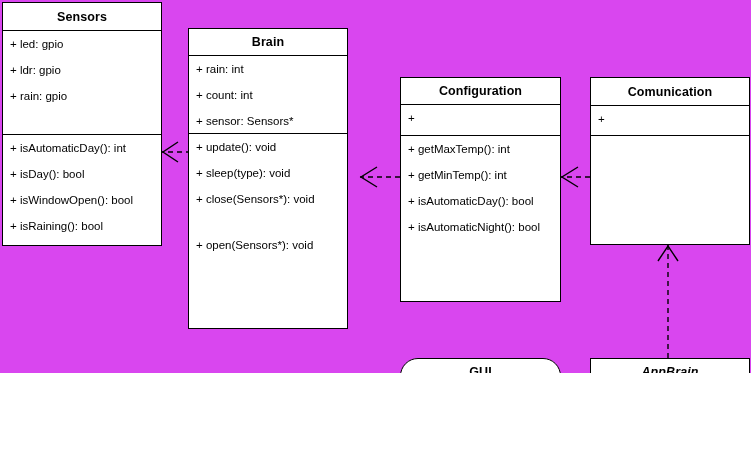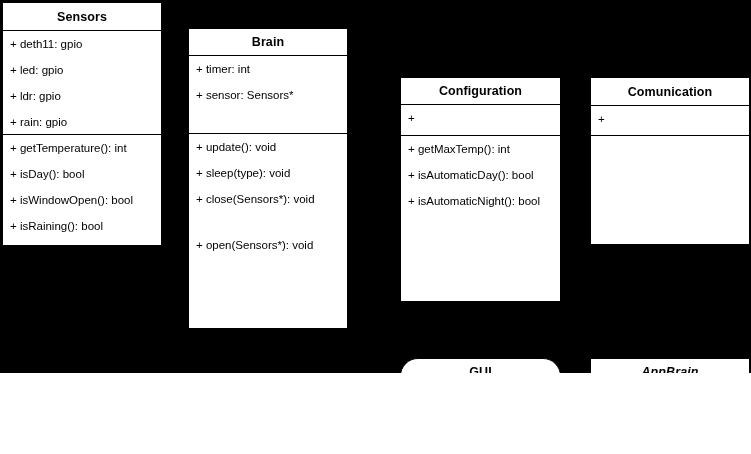--- a/index.html
+++ b/index.html
@@ -9,21 +9,21 @@
     background: #ffffff;
   }
   body {
     font-family: "Liberation Sans", sans-serif;
     -webkit-font-smoothing: antialiased;
   }
   #canvas {
     position: relative;
     width: 751px;
     height: 373px;
-    background: #000000;
+    background: #d946ef;
     overflow: hidden;
   }
 
   
   .uml-class {
     position: absolute;
     box-sizing: border-box;
     border: 1.6px solid #000000;
     background: #ffffff;
     display: flex;
@@ -114,52 +114,53 @@
         <g>
           <line class="dep-line" x1="561" y1="397" x2="590" y2="397"></line>
         </g>
       </g>
   </svg>
 
   <div id="class-layer">
       <div class="uml-class" style="left: 2px; top: 2px; width: 160px; height: 244px;">
         <div class="uml-header" style="height: 28px;">Sensors</div>
         <div class="uml-compartment attrs" style="height: 104px;">
-          <div class="uml-row" style="height: 26px;">+ deth11: gpio</div>
           <div class="uml-row" style="height: 26px;">+ led: gpio</div>
           <div class="uml-row" style="height: 26px;">+ ldr: gpio</div>
           <div class="uml-row" style="height: 26px;">+ rain: gpio</div>
         </div>
         <div class="uml-compartment grow">
-          <div class="uml-row" style="height: 26px;">+ getTemperature(): int</div>
+          <div class="uml-row" style="height: 26px;">+ isAutomaticDay(): int</div>
           <div class="uml-row" style="height: 26px;">+ isDay(): bool</div>
           <div class="uml-row" style="height: 26px;">+ isWindowOpen(): bool</div>
           <div class="uml-row" style="height: 26px; text-align: center;">+ isRaining(): bool</div>
         </div>
       </div>
       <div class="uml-class" style="left: 188px; top: 28px; width: 160px; height: 301px;">
         <div class="uml-header" style="height: 27px;">Brain</div>
         <div class="uml-compartment attrs" style="height: 78px;">
-          <div class="uml-row" style="height: 26px;">+ timer: int</div>
+          <div class="uml-row" style="height: 26px;">+ rain: int</div>
+          <div class="uml-row" style="height: 26px;">+ count: int</div>
           <div class="uml-row" style="height: 26px;">+ sensor: Sensors*</div>
         </div>
         <div class="uml-compartment grow">
           <div class="uml-row" style="height: 26px;">+ update(): void</div>
           <div class="uml-row" style="height: 26px;">+ sleep(type): void</div>
           <div class="uml-row" style="height: 26px;">+ close(Sensors*): void</div>
           <div class="uml-row" style="height: 26px; margin-top: 20px;">+ open(Sensors*): void</div>
         </div>
       </div>
       <div class="uml-class" style="left: 400px; top: 77px; width: 161px; height: 225px;">
         <div class="uml-header" style="height: 27px;">Configuration</div>
         <div class="uml-compartment attrs" style="height: 31px;">
           <div class="uml-row" style="height: 26px;">+</div>
         </div>
         <div class="uml-compartment grow">
           <div class="uml-row" style="height: 26px;">+ getMaxTemp(): int</div>
+          <div class="uml-row" style="height: 26px;">+ getMinTemp(): int</div>
           <div class="uml-row" style="height: 26px;">+ isAutomaticDay(): bool</div>
           <div class="uml-row" style="height: 26px;">+ isAutomaticNight(): bool</div>
         </div>
       </div>
       <div class="uml-class" style="left: 590px; top: 77px; width: 160px; height: 168px;">
         <div class="uml-header" style="height: 28px;">Comunication</div>
         <div class="uml-compartment attrs" style="height: 30px;">
           <div class="uml-row" style="height: 26px;">+</div>
         </div>
         <div class="uml-compartment grow"></div>

